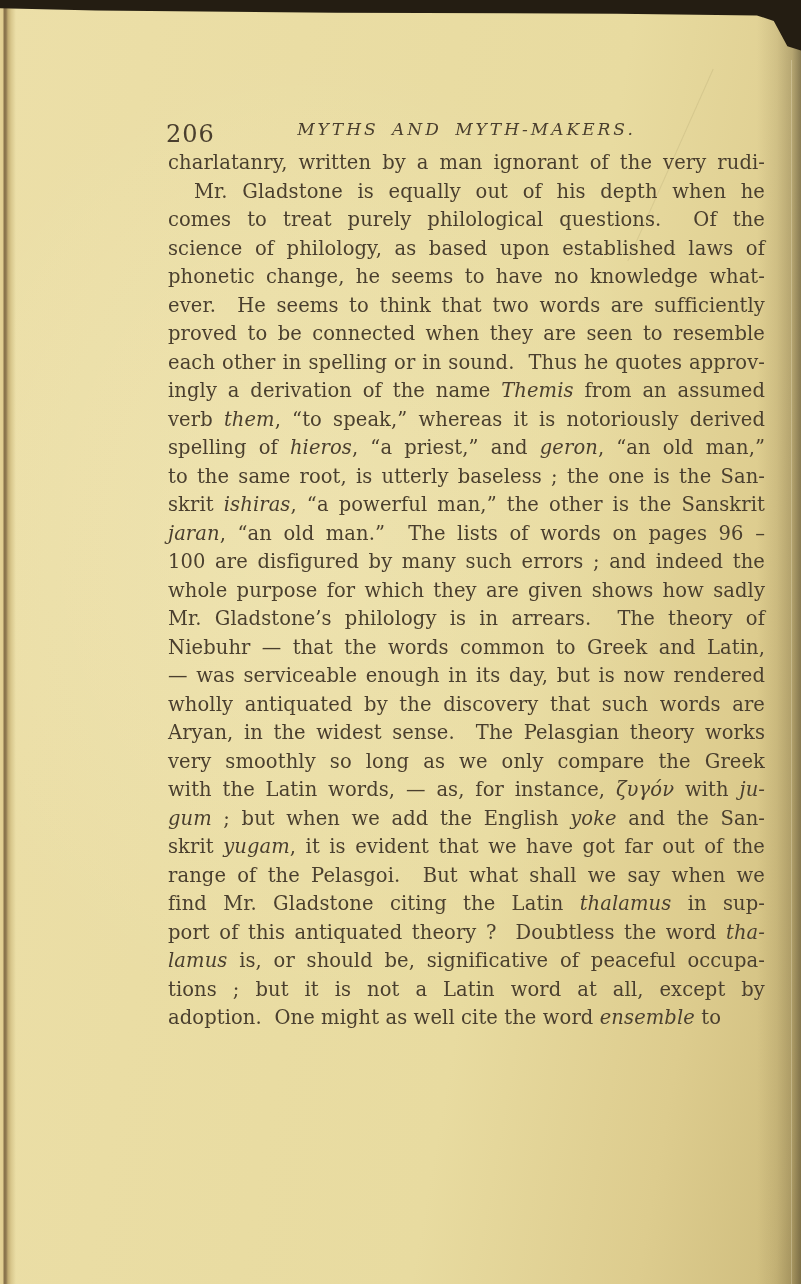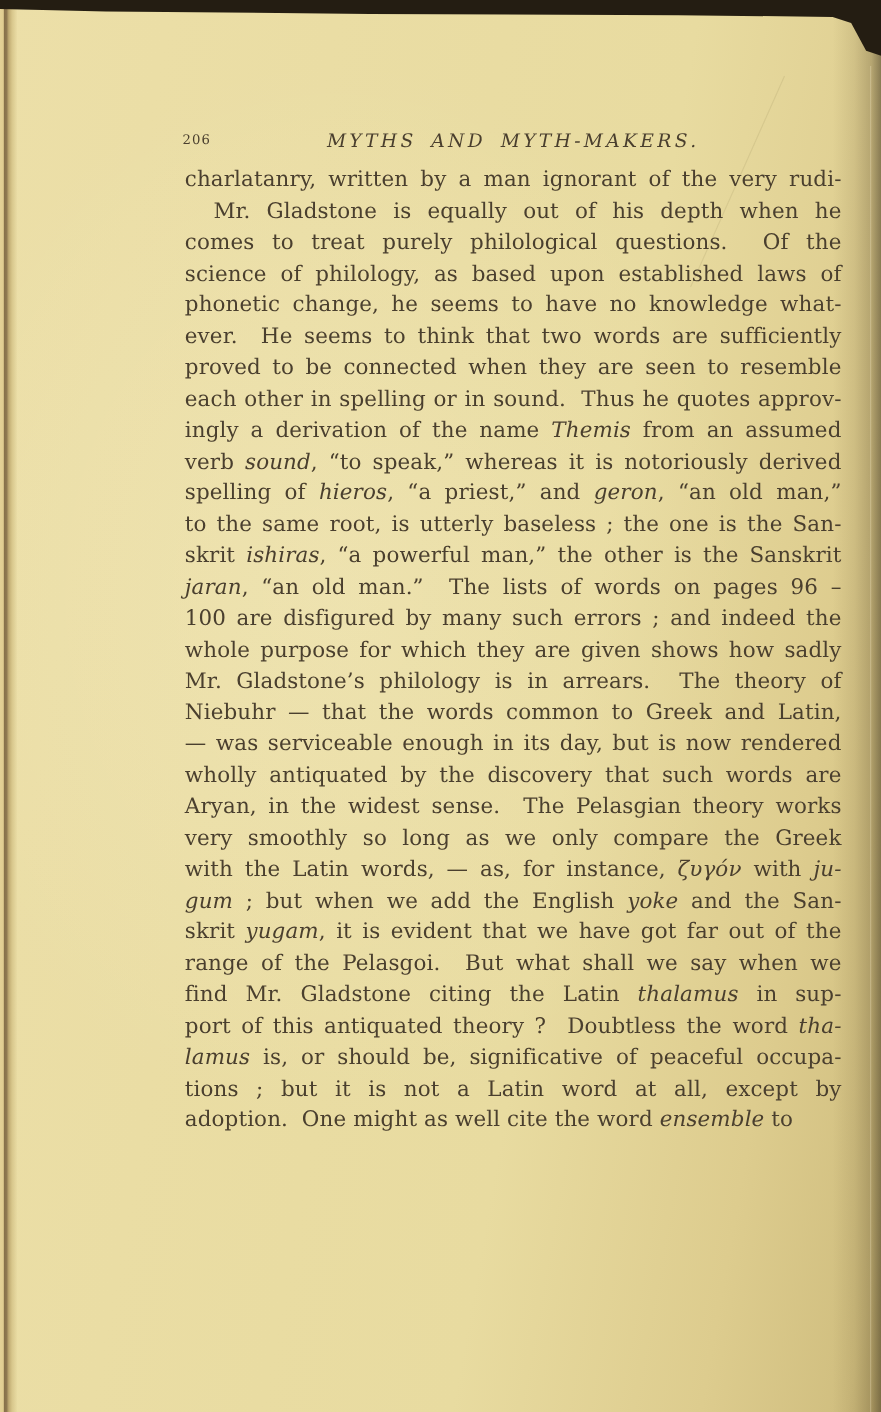--- a/index.html
+++ b/index.html
@@ -47,21 +47,21 @@
   }
   .crease{
     position:absolute;top:60px;right:130px;width:1px;height:210px;
     background:rgba(90,75,42,0.10);
     transform:rotate(24deg);
   }
   .content{position:absolute;left:168px;width:597px;top:0;color:var(--ink);}
   .header{position:absolute;top:119px;left:0;width:100%;height:26px;}
   .pagenum{
     position:absolute;left:-2px;top:1px;
-    font-size:12px;letter-spacing:1px;
+    font-size:24px;letter-spacing:1px;
   }
   .runhead{
     display:block;text-align:center;
     font-style:italic;font-size:17px;
     letter-spacing:3px;word-spacing:5px;
   }
   .bodytext{position:absolute;top:149px;left:0;width:100%;}
   .line{
     font-size:19.5px;
     line-height:28.5px;height:28.5px;
@@ -90,21 +90,21 @@
     <div class="bodytext">
         <div class="line"><span>charlatanry, written by a man ignorant of the very rudi-</span></div>
         <div class="line indent"><span>Mr. Gladstone is equally out of his depth when he</span></div>
         <div class="line"><span>comes to treat purely philological questions.  Of the</span></div>
         <div class="line"><span>science of philology, as based upon established laws of</span></div>
         <div class="line"><span>phonetic change, he seems to have no knowledge what-</span></div>
         <div class="line"><span>ever.  He seems to think that two words are sufficiently</span></div>
         <div class="line"><span>proved to be connected when they are seen to resemble</span></div>
         <div class="line"><span>each other in spelling or in sound.  Thus he quotes approv-</span></div>
         <div class="line"><span>ingly a derivation of the name </span><span class="it">Themis</span><span> from an assumed</span></div>
-        <div class="line"><span>verb </span><span class="it">sound</span><span>, “to speak,” whereas it is notoriously derived</span></div>
+        <div class="line"><span>verb </span><span class="it">them</span><span>, “to speak,” whereas it is notoriously derived</span></div>
         <div class="line"><span>spelling of </span><span class="it">hieros</span><span>, “a priest,” and </span><span class="it">geron</span><span>, “an old man,”</span></div>
         <div class="line"><span>to the same root, is utterly baseless ; the one is the San-</span></div>
         <div class="line"><span>skrit </span><span class="it">ishiras</span><span>, “a powerful man,” the other is the Sanskrit</span></div>
         <div class="line"><span class="it">jaran</span><span>, “an old man.”  The lists of words on pages 96 –</span></div>
         <div class="line"><span>100 are disfigured by many such errors ; and indeed the</span></div>
         <div class="line"><span>whole purpose for which they are given shows how sadly</span></div>
         <div class="line"><span>Mr. Gladstone’s philology is in arrears.  The theory of</span></div>
         <div class="line"><span>Niebuhr — that the words common to Greek and Latin,</span></div>
         <div class="line"><span>— was serviceable enough in its day, but is now rendered</span></div>
         <div class="line"><span>wholly antiquated by the discovery that such words are</span></div>

